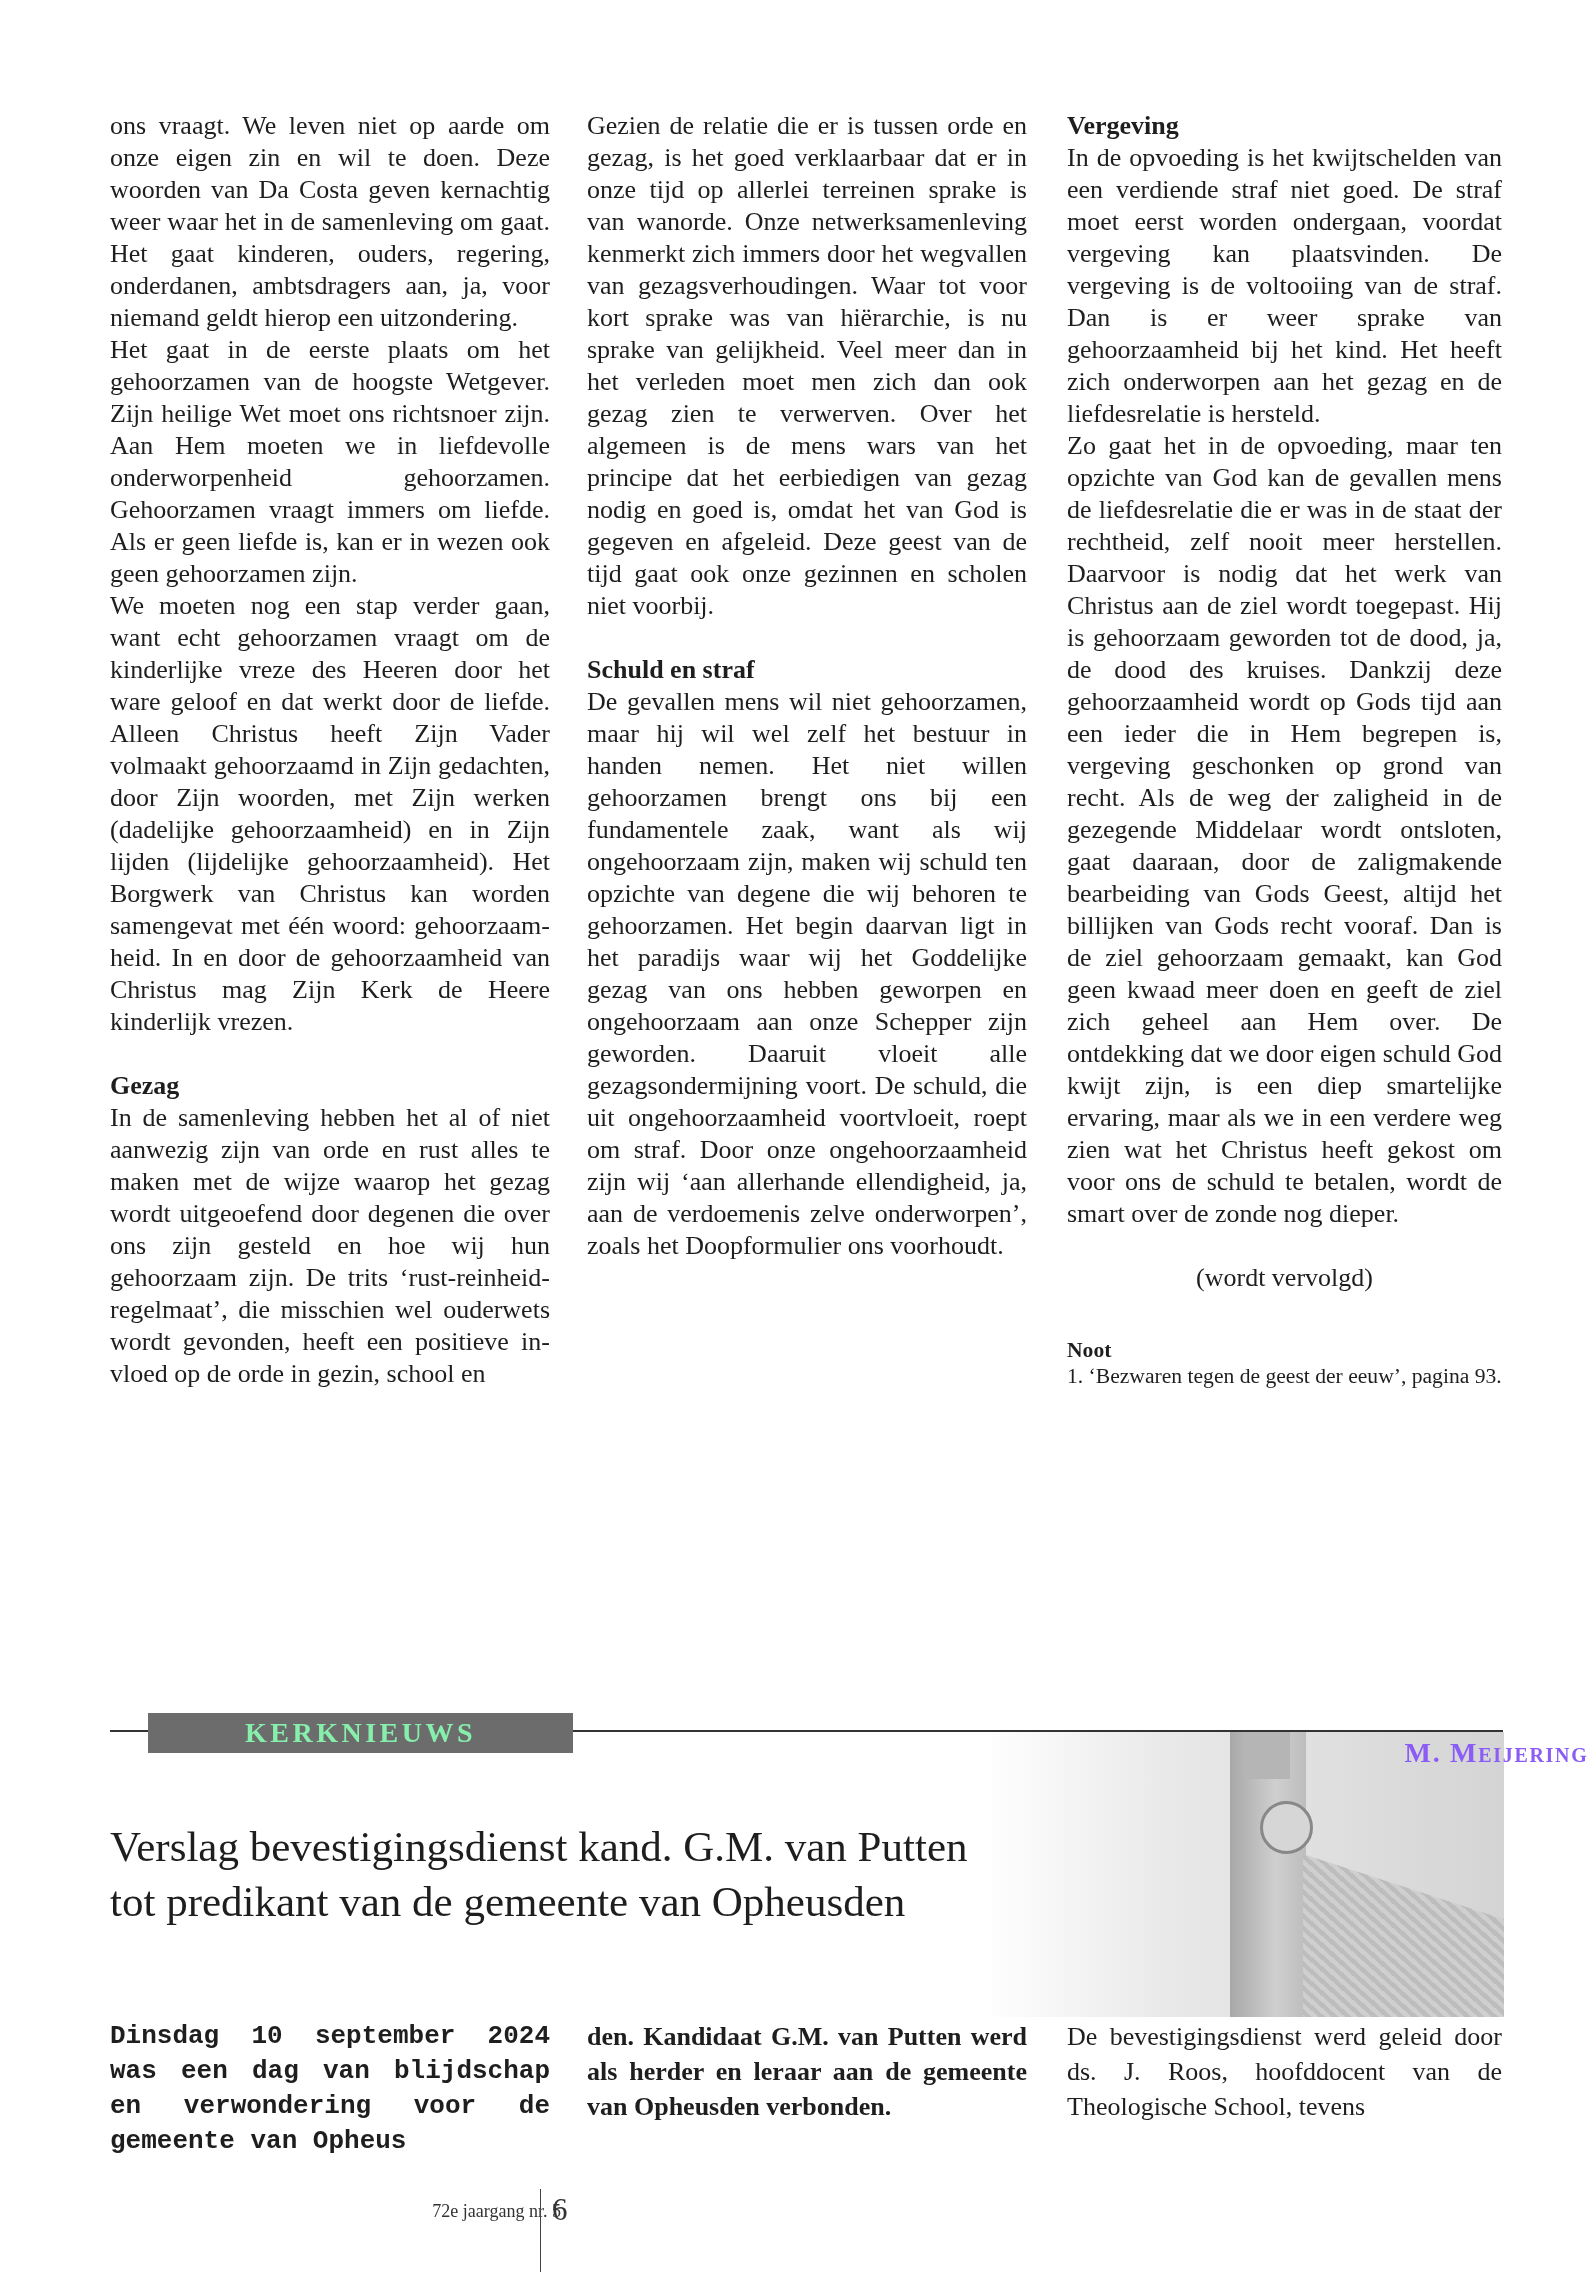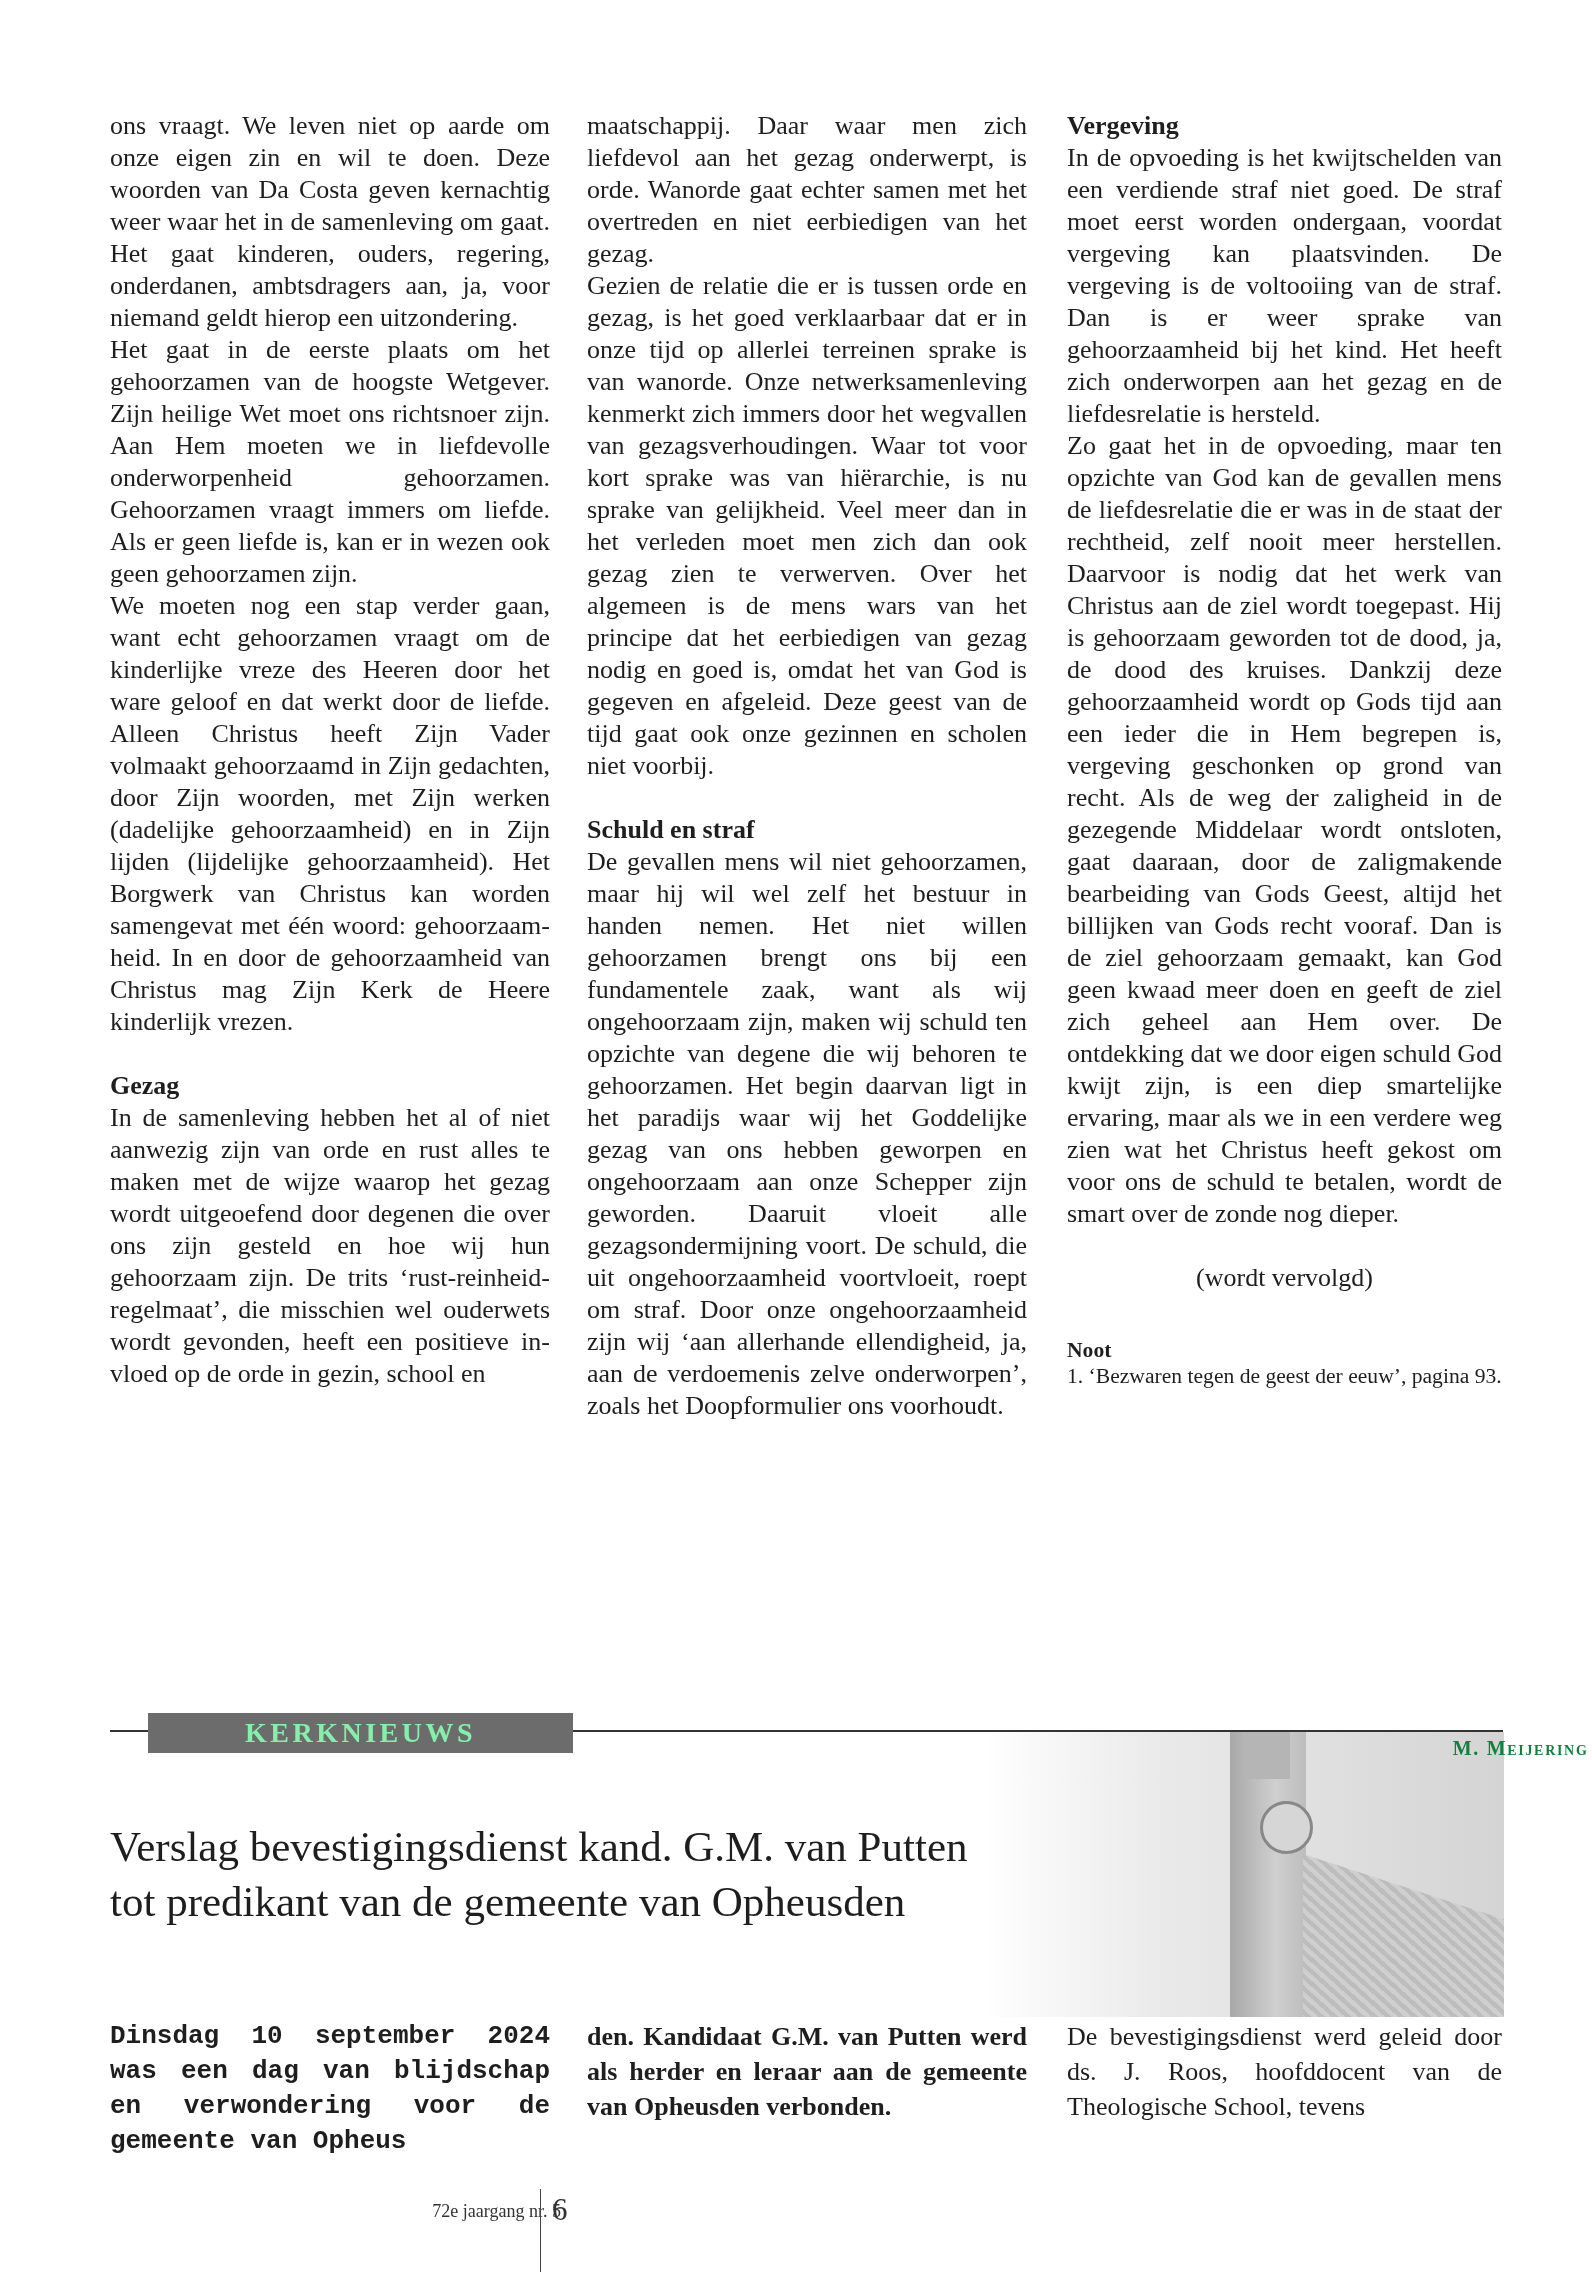--- a/index.html
+++ b/index.html
@@ -34,22 +34,22 @@
     overflow: hidden;
   }
   .tower { position: absolute; left: 246px; top: 0; width: 76px; height: 285px;
     background: linear-gradient(90deg, #a8a8a8, #cfcfcf 60%, #bdbdbd); }
   .tower-top { position: absolute; left: 259px; top: 0; width: 47px; height: 47px; background: #b5b5b5; }
   .clock { position: absolute; left: 276px; top: 69px; width: 47px; height: 47px; border-radius: 50%;
     border: 3.5px solid #888; background: #d6d6d6; }
   .roof { position: absolute; left: 319px; top: 164px; width: 259px; height: 173px;
     background: repeating-linear-gradient(30deg, #bdbdbd 0 5.2px, #cfcfcf 5.2px 10.4px);
     transform: skewY(18deg); }
-  .credit { position: absolute; right: 3.5px; top: 1737px; font-size: 20px; letter-spacing: 1.7px;
-    color: #15803d; font-weight: bold; font-variant: small-caps; }
+  .credit { position: absolute; right: 3.5px; top: 1737px; font-size: 28px; letter-spacing: 1.7px;
+    color: #8b5cf6; font-weight: bold; font-variant: small-caps; }
   .headline {
     position: absolute; left: 110px; top: 1819px; width: 949px;
     font-size: 43px; line-height: 55px; color: #1e1e1e;
   }
   .lead {
     position: absolute; top: 2019px; width: 440px;
     font-size: 26px; line-height: 35px; text-align: justify;
   }
   .lead.b { font-weight: bold; }
   .lead1 { left: 110px; font-family: Liberation Mono, monospace; }
@@ -65,21 +65,20 @@
 
 <div class="col col1">
   <p>ons vraagt. We leven niet op aarde om onze eigen zin en wil te doen. Deze woorden van Da Costa geven kernachtig weer waar het in de sa­menleving om gaat. Het gaat kinde­ren, ouders, regering, onderdanen, ambtsdragers aan, ja, voor niemand geldt hierop een uitzondering.</p>
   <p>Het gaat in de eerste plaats om het gehoorzamen van de hoogste Wet­gever. Zijn heilige Wet moet ons richtsnoer zijn. Aan Hem moeten we in liefdevolle onderworpen­heid gehoorzamen. Gehoorzamen vraagt immers om liefde. Als er geen liefde is, kan er in wezen ook geen gehoorzamen zijn.</p>
   <p>We moeten nog een stap verder gaan, want echt gehoorzamen vraagt om de kinderlijke vreze des Heeren door het ware geloof en dat werkt door de liefde. Alleen Christus heeft Zijn Vader volmaakt gehoorzaamd in Zijn gedachten, door Zijn woorden, met Zijn werken (dadelijke gehoor­zaamheid) en in Zijn lijden (lijdelijke gehoorzaamheid). Het Borgwerk van Christus kan worden samen­gevat met één woord: gehoorzaam­heid. In en door de gehoorzaam­heid van Christus mag Zijn Kerk de Heere kinderlijk vrezen.</p>
   <h3 class="gap" style="margin-top:32px">Gezag</h3>
   <p>In de samenleving hebben het al of niet aanwezig zijn van orde en rust alles te maken met de wijze waarop het gezag wordt uitgeoefend door degenen die over ons zijn gesteld en hoe wij hun gehoorzaam zijn. De trits ‘rust-reinheid-regelmaat’, die misschien wel ouderwets wordt gevonden, heeft een positieve in­vloed op de orde in gezin, school en</p>
 </div>
 
 <div class="col col2">
-  <p>maatschappij. Daar waar men zich liefdevol aan het gezag onderwerpt, is orde. Wanorde gaat echter samen met het overtreden en niet eerbiedi­gen van het gezag.</p>
   <p>Gezien de relatie die er is tussen orde en gezag, is het goed verklaar­baar dat er in onze tijd op allerlei ter­reinen sprake is van wanorde. Onze netwerksamenleving kenmerkt zich immers door het wegvallen van ge­zagsverhoudingen. Waar tot voor kort sprake was van hiërarchie, is nu sprake van gelijkheid. Veel meer dan in het verleden moet men zich dan ook gezag zien te verwerven. Over het algemeen is de mens wars van het principe dat het eerbiedigen van gezag nodig en goed is, omdat het van God is gegeven en afgeleid. Deze geest van de tijd gaat ook onze gezinnen en scholen niet voorbij.</p>
   <h3 style="margin-top:32px">Schuld en straf</h3>
   <p>De gevallen mens wil niet gehoor­zamen, maar hij wil wel zelf het bestuur in handen nemen. Het niet willen gehoorzamen brengt ons bij een fundamentele zaak, want als wij ongehoorzaam zijn, maken wij schuld ten opzichte van degene die wij behoren te gehoorzamen. Het begin daarvan ligt in het paradijs waar wij het Goddelijke gezag van ons hebben geworpen en ongehoor­zaam aan onze Schepper zijn gewor­den. Daaruit vloeit alle gezagsonder­mijning voort. De schuld, die uit on­gehoorzaamheid voortvloeit, roept om straf. Door onze ongehoorzaam­heid zijn wij ‘aan allerhande ellen­digheid, ja, aan de verdoemenis zelve onderworpen’, zoals het Doop­formulier ons voorhoudt.</p>
 </div>
 
 <div class="col col3">
   <h3>Vergeving</h3>
   <p>In de opvoeding is het kwijtschel­den van een verdiende straf niet goed. De straf moet eerst worden ondergaan, voordat vergeving kan plaatsvinden. De vergeving is de voltooiing van de straf. Dan is er weer sprake van gehoorzaamheid bij het kind. Het heeft zich onder­worpen aan het gezag en de liefdes­relatie is hersteld.</p>
   <p>Zo gaat het in de opvoeding, maar ten opzichte van God kan de geval­len mens de liefdesrelatie die er was in de staat der rechtheid, zelf nooit meer herstellen. Daarvoor is nodig dat het werk van Christus aan de ziel wordt toegepast. Hij is gehoorzaam geworden tot de dood, ja, de dood des kruises. Dankzij deze gehoor­zaamheid wordt op Gods tijd aan een ieder die in Hem begrepen is, vergeving geschonken op grond van recht. Als de weg der zaligheid in de gezegende Middelaar wordt ontslo­ten, gaat daaraan, door de zaligma­kende bearbeiding van Gods Geest, altijd het billijken van Gods recht vooraf. Dan is de ziel gehoorzaam gemaakt, kan God geen kwaad meer doen en geeft de ziel zich geheel aan Hem over. De ontdekking dat we door eigen schuld God kwijt zijn, is een diep smartelijke ervaring, maar als we in een verdere weg zien wat het Christus heeft gekost om voor ons de schuld te betalen, wordt de smart over de zonde nog dieper.</p>
   <p class="ital">(wordt vervolgd)</p>

